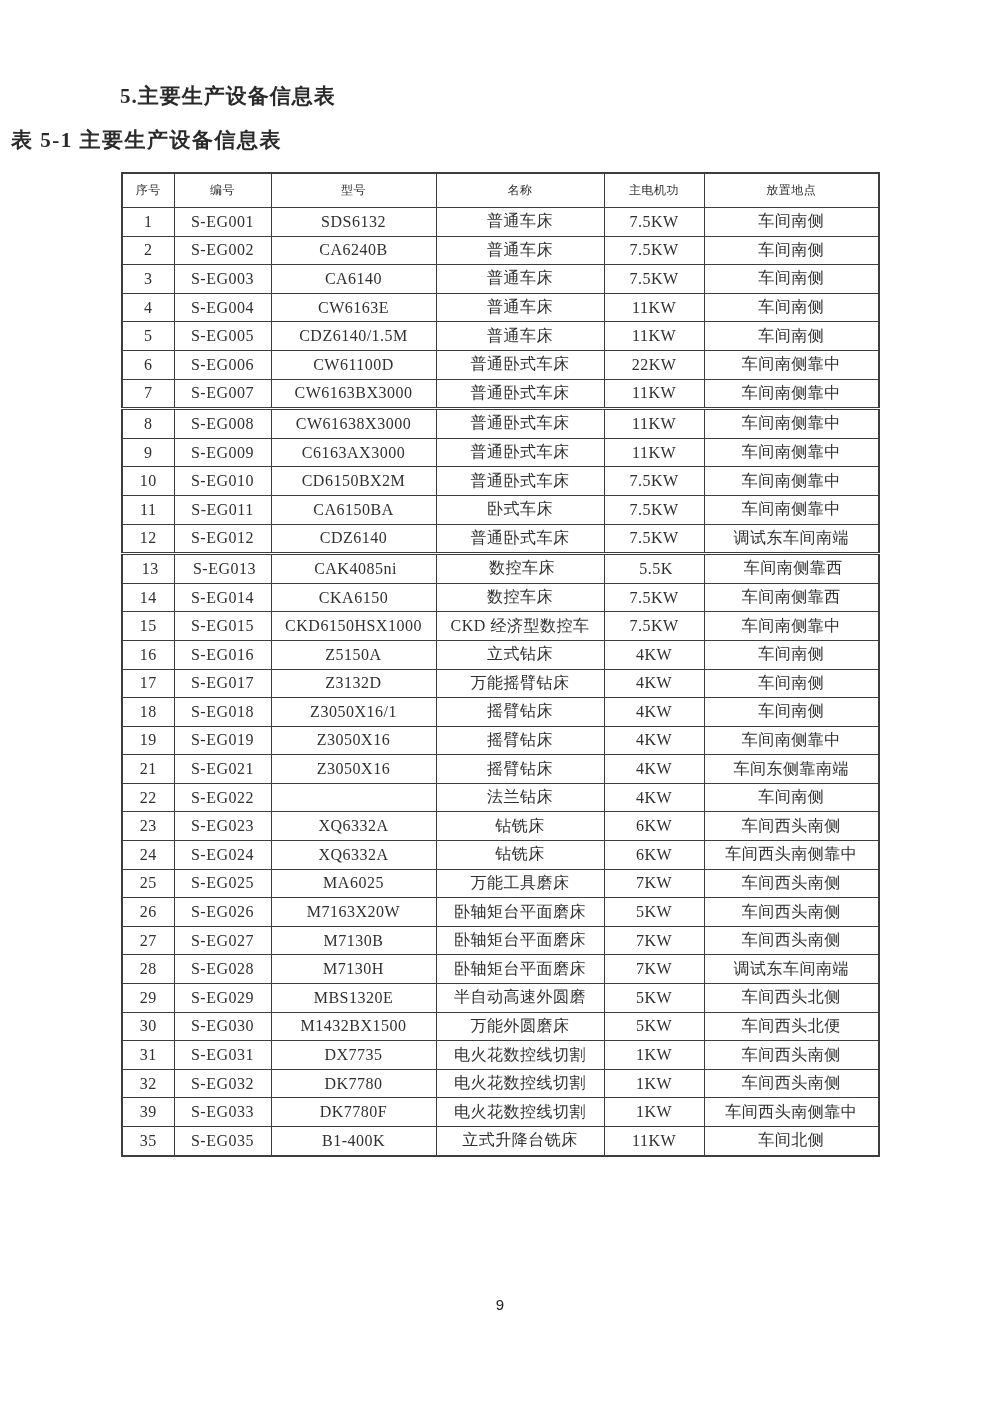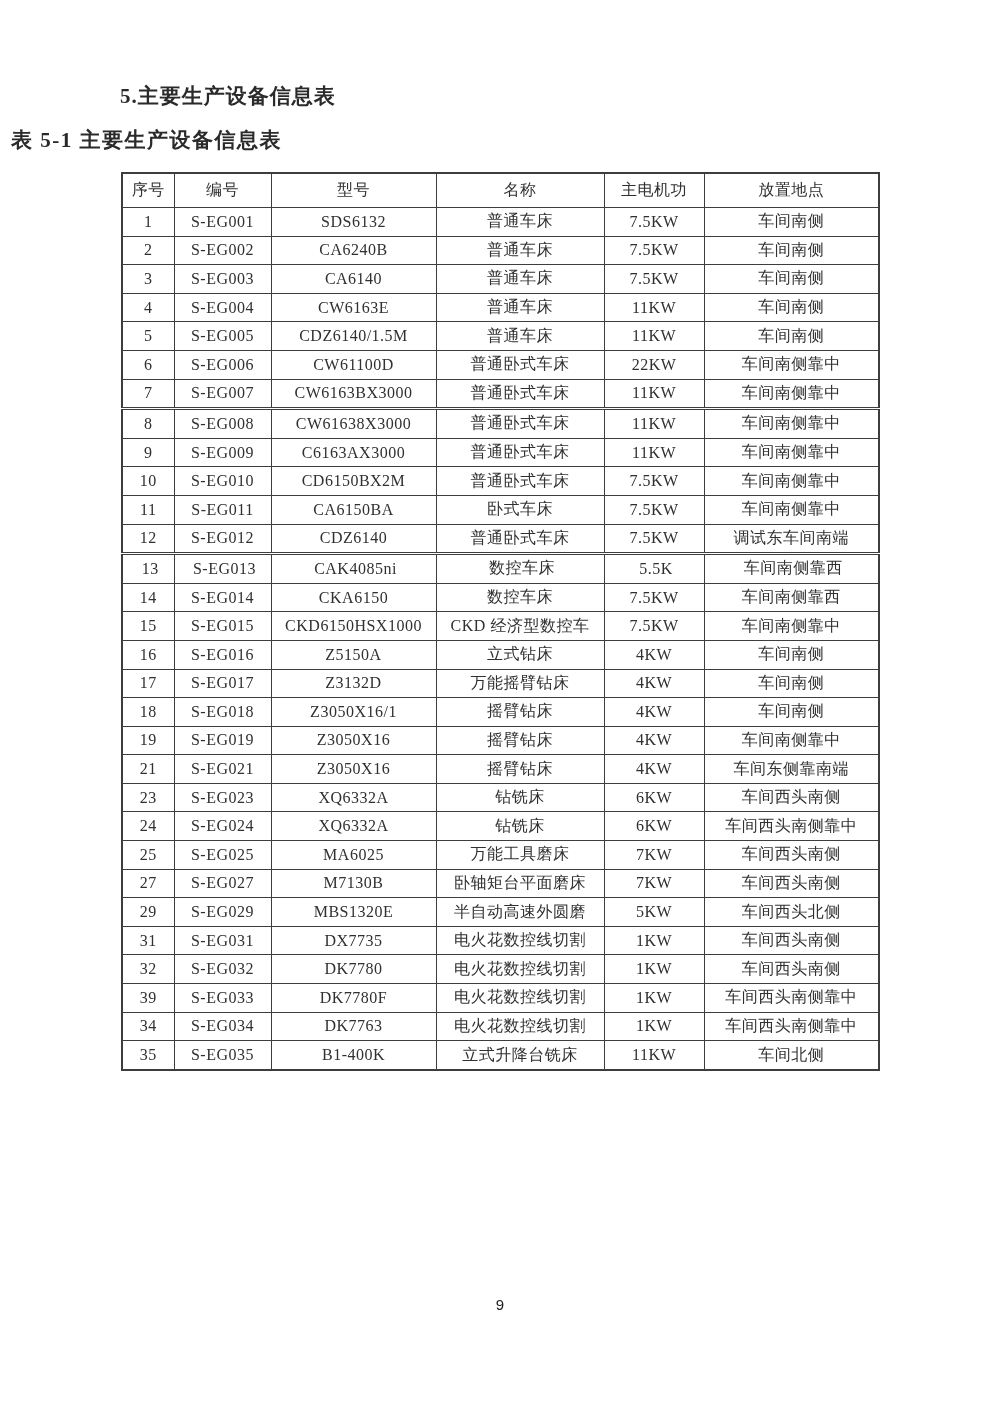--- a/index.html
+++ b/index.html
@@ -52,21 +52,21 @@
     text-align: center;
     vertical-align: middle;
     padding: 0 2px;
     letter-spacing: 0.5px;
     overflow: hidden;
     white-space: nowrap;
     font-weight: normal;
   }
   table.equipment th {
     height: 33px;
-    font-size: 16px;
+    font-size: 12px;
   }
   table.equipment td {
     height: 27.6px;
   }
   table.equipment {
     border: 2px solid #3d3d3d;
   }
   
   tbody tr:nth-child(8) td  { border-top: 3px double #3d3d3d; }
   tbody tr:nth-child(13) td { border-top: 3px double #3d3d3d; padding-left: 6px; }
@@ -264,20 +264,28 @@
         </tr>
         <tr>
           <td>21</td>
           <td>S-EG021</td>
           <td>Z3050X16</td>
           <td>摇臂钻床</td>
           <td>4KW</td>
           <td>车间东侧靠南端</td>
         </tr>
         <tr>
+          <td>22</td>
+          <td>S-EG022</td>
+          <td></td>
+          <td>法兰钻床</td>
+          <td>4KW</td>
+          <td>车间南侧</td>
+        </tr>
+        <tr>
           <td>23</td>
           <td>S-EG023</td>
           <td>XQ6332A</td>
           <td>钻铣床</td>
           <td>6KW</td>
           <td>车间西头南侧</td>
         </tr>
         <tr>
           <td>24</td>
           <td>S-EG024</td>
@@ -288,36 +296,60 @@
         </tr>
         <tr>
           <td>25</td>
           <td>S-EG025</td>
           <td>MA6025</td>
           <td>万能工具磨床</td>
           <td>7KW</td>
           <td>车间西头南侧</td>
         </tr>
         <tr>
+          <td>26</td>
+          <td>S-EG026</td>
+          <td>M7163X20W</td>
+          <td>卧轴矩台平面磨床</td>
+          <td>5KW</td>
+          <td>车间西头南侧</td>
+        </tr>
+        <tr>
           <td>27</td>
           <td>S-EG027</td>
           <td>M7130B</td>
           <td>卧轴矩台平面磨床</td>
           <td>7KW</td>
           <td>车间西头南侧</td>
+        </tr>
+        <tr>
+          <td>28</td>
+          <td>S-EG028</td>
+          <td>M7130H</td>
+          <td>卧轴矩台平面磨床</td>
+          <td>7KW</td>
+          <td>调试东车间南端</td>
         </tr>
         <tr>
           <td>29</td>
           <td>S-EG029</td>
           <td>MBS1320E</td>
           <td>半自动高速外圆磨</td>
           <td>5KW</td>
           <td>车间西头北侧</td>
         </tr>
         <tr>
+          <td>30</td>
+          <td>S-EG030</td>
+          <td>M1432BX1500</td>
+          <td>万能外圆磨床</td>
+          <td>5KW</td>
+          <td>车间西头北便</td>
+        </tr>
+        <tr>
           <td>31</td>
           <td>S-EG031</td>
           <td>DX7735</td>
           <td>电火花数控线切割</td>
           <td>1KW</td>
           <td>车间西头南侧</td>
         </tr>
         <tr>
           <td>32</td>
           <td>S-EG032</td>
@@ -328,28 +360,20 @@
         </tr>
         <tr>
           <td>39</td>
           <td>S-EG033</td>
           <td>DK7780F</td>
           <td>电火花数控线切割</td>
           <td>1KW</td>
           <td>车间西头南侧靠中</td>
         </tr>
         <tr>
-          <td>34</td>
-          <td>S-EG034</td>
-          <td>DK7763</td>
-          <td>电火花数控线切割</td>
-          <td>1KW</td>
-          <td>车间西头南侧靠中</td>
-        </tr>
-        <tr>
           <td>35</td>
           <td>S-EG035</td>
           <td>B1-400K</td>
           <td>立式升降台铣床</td>
           <td>11KW</td>
           <td>车间北侧</td>
         </tr>
       </tbody>
   </table>
 

